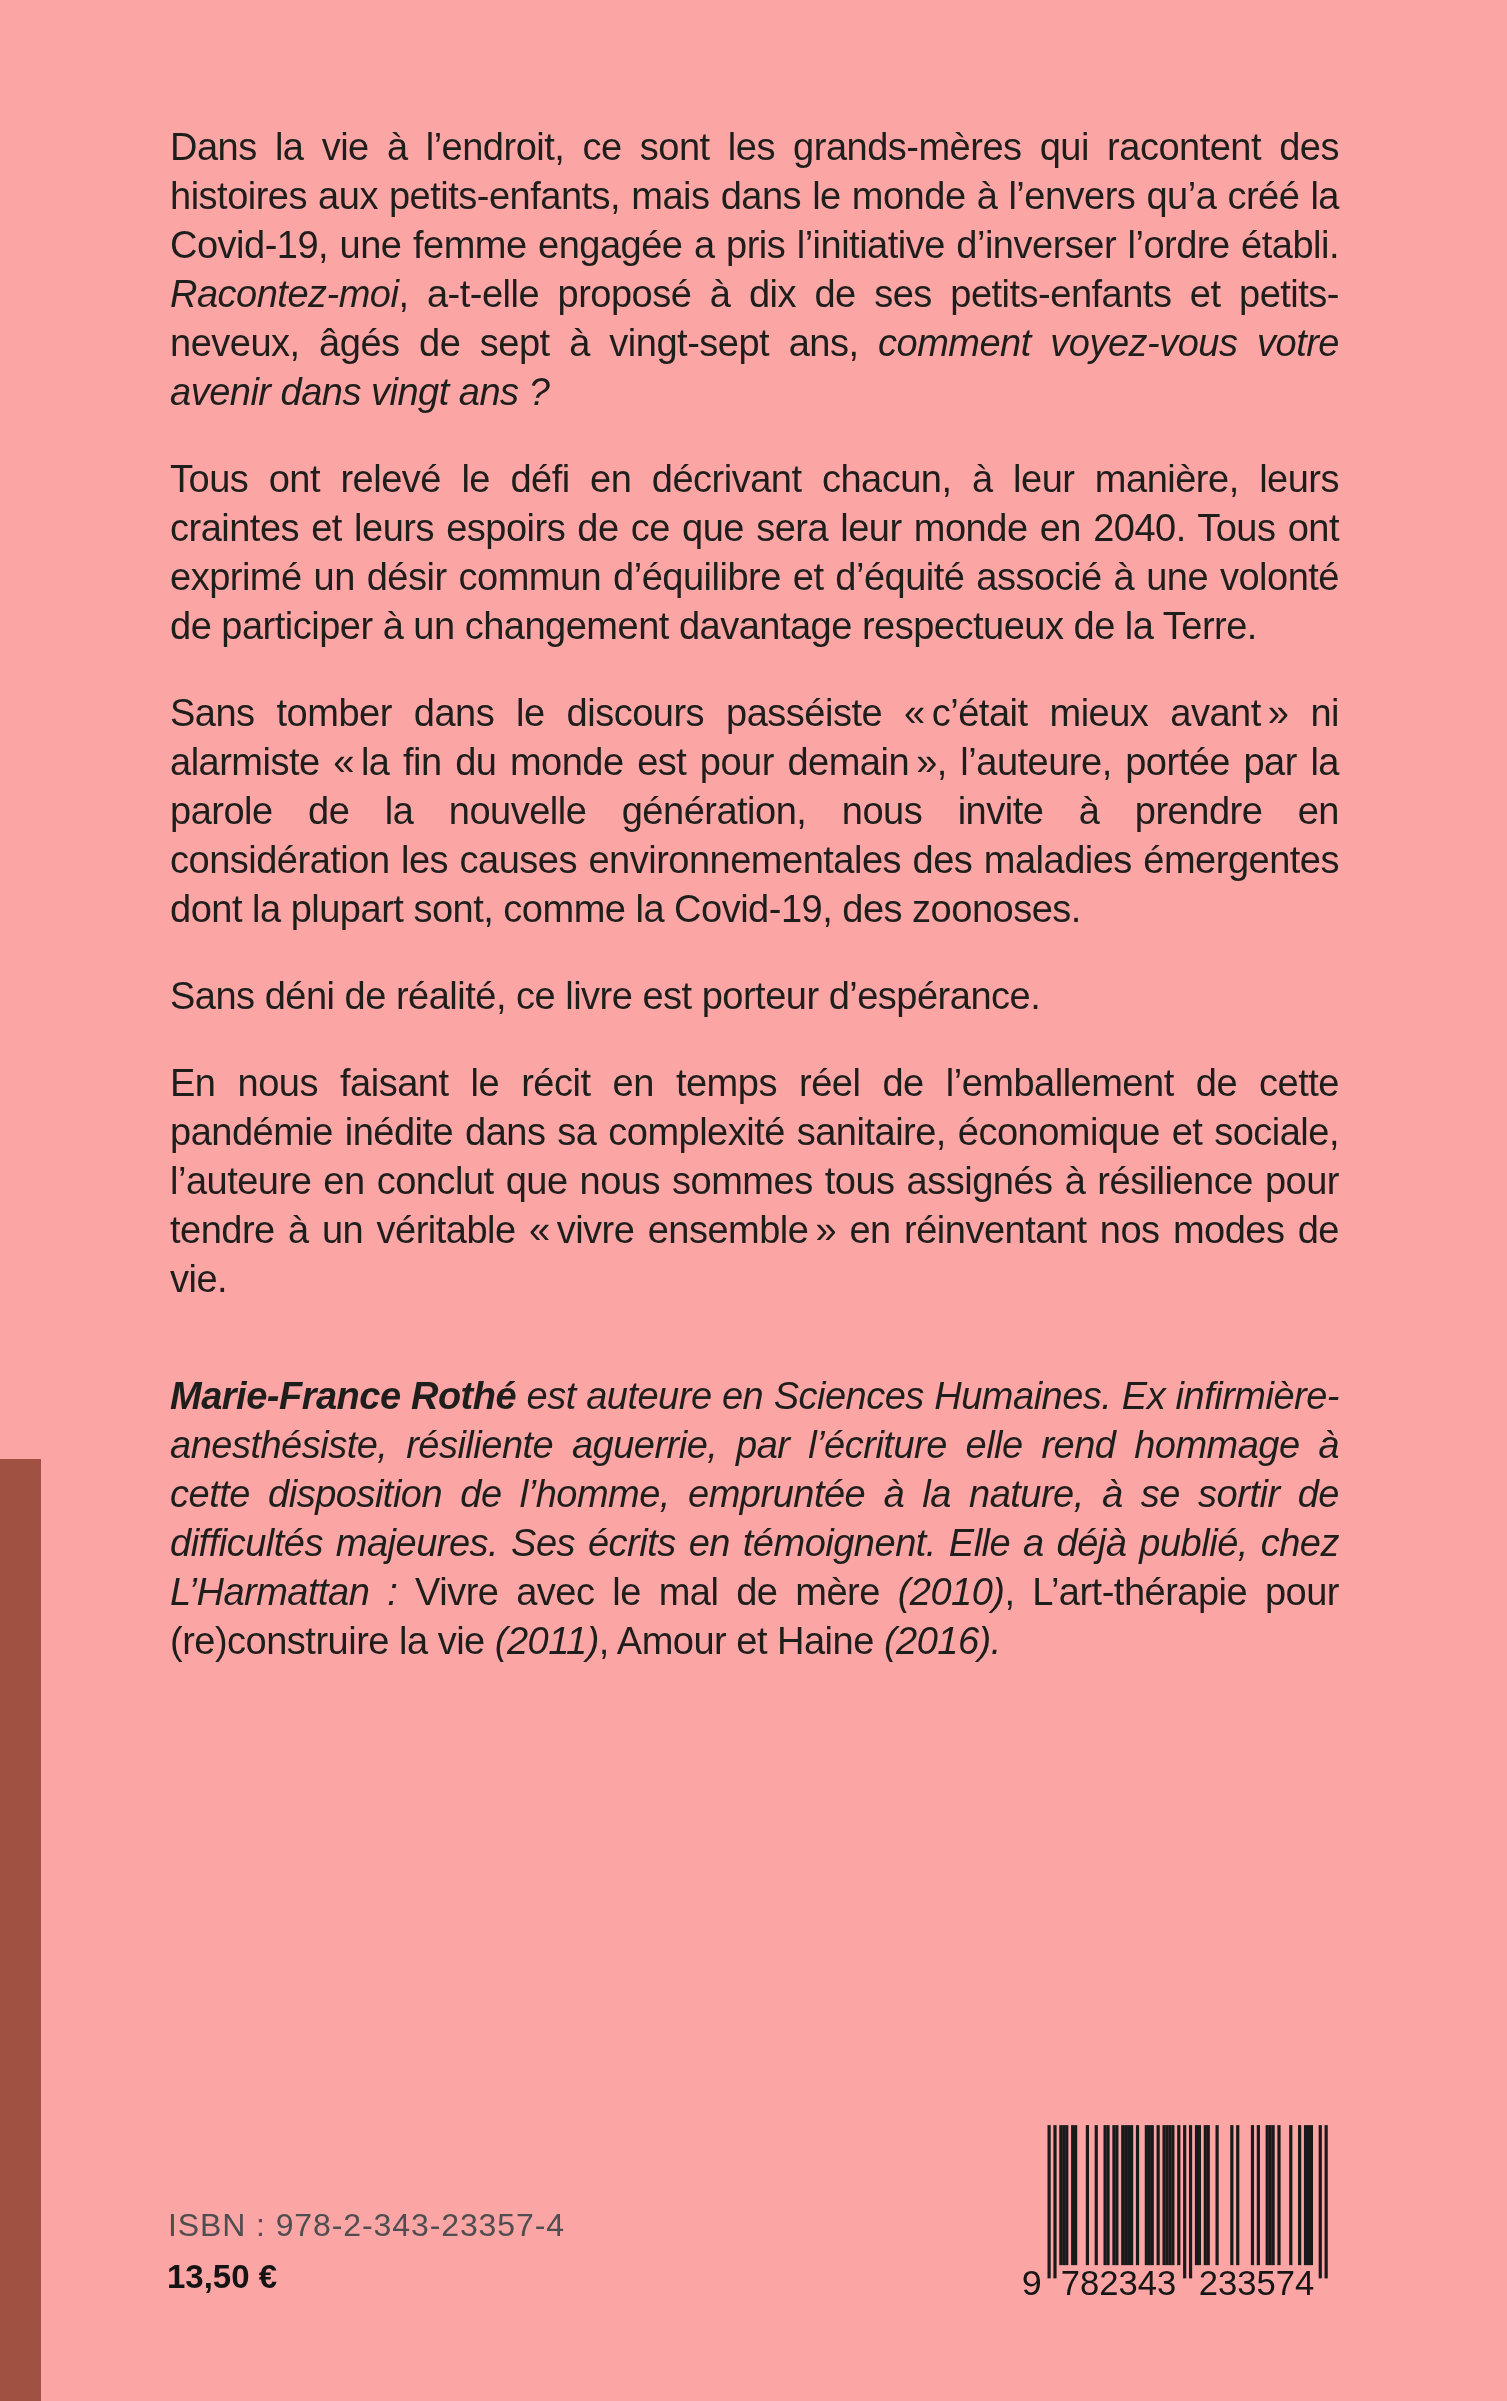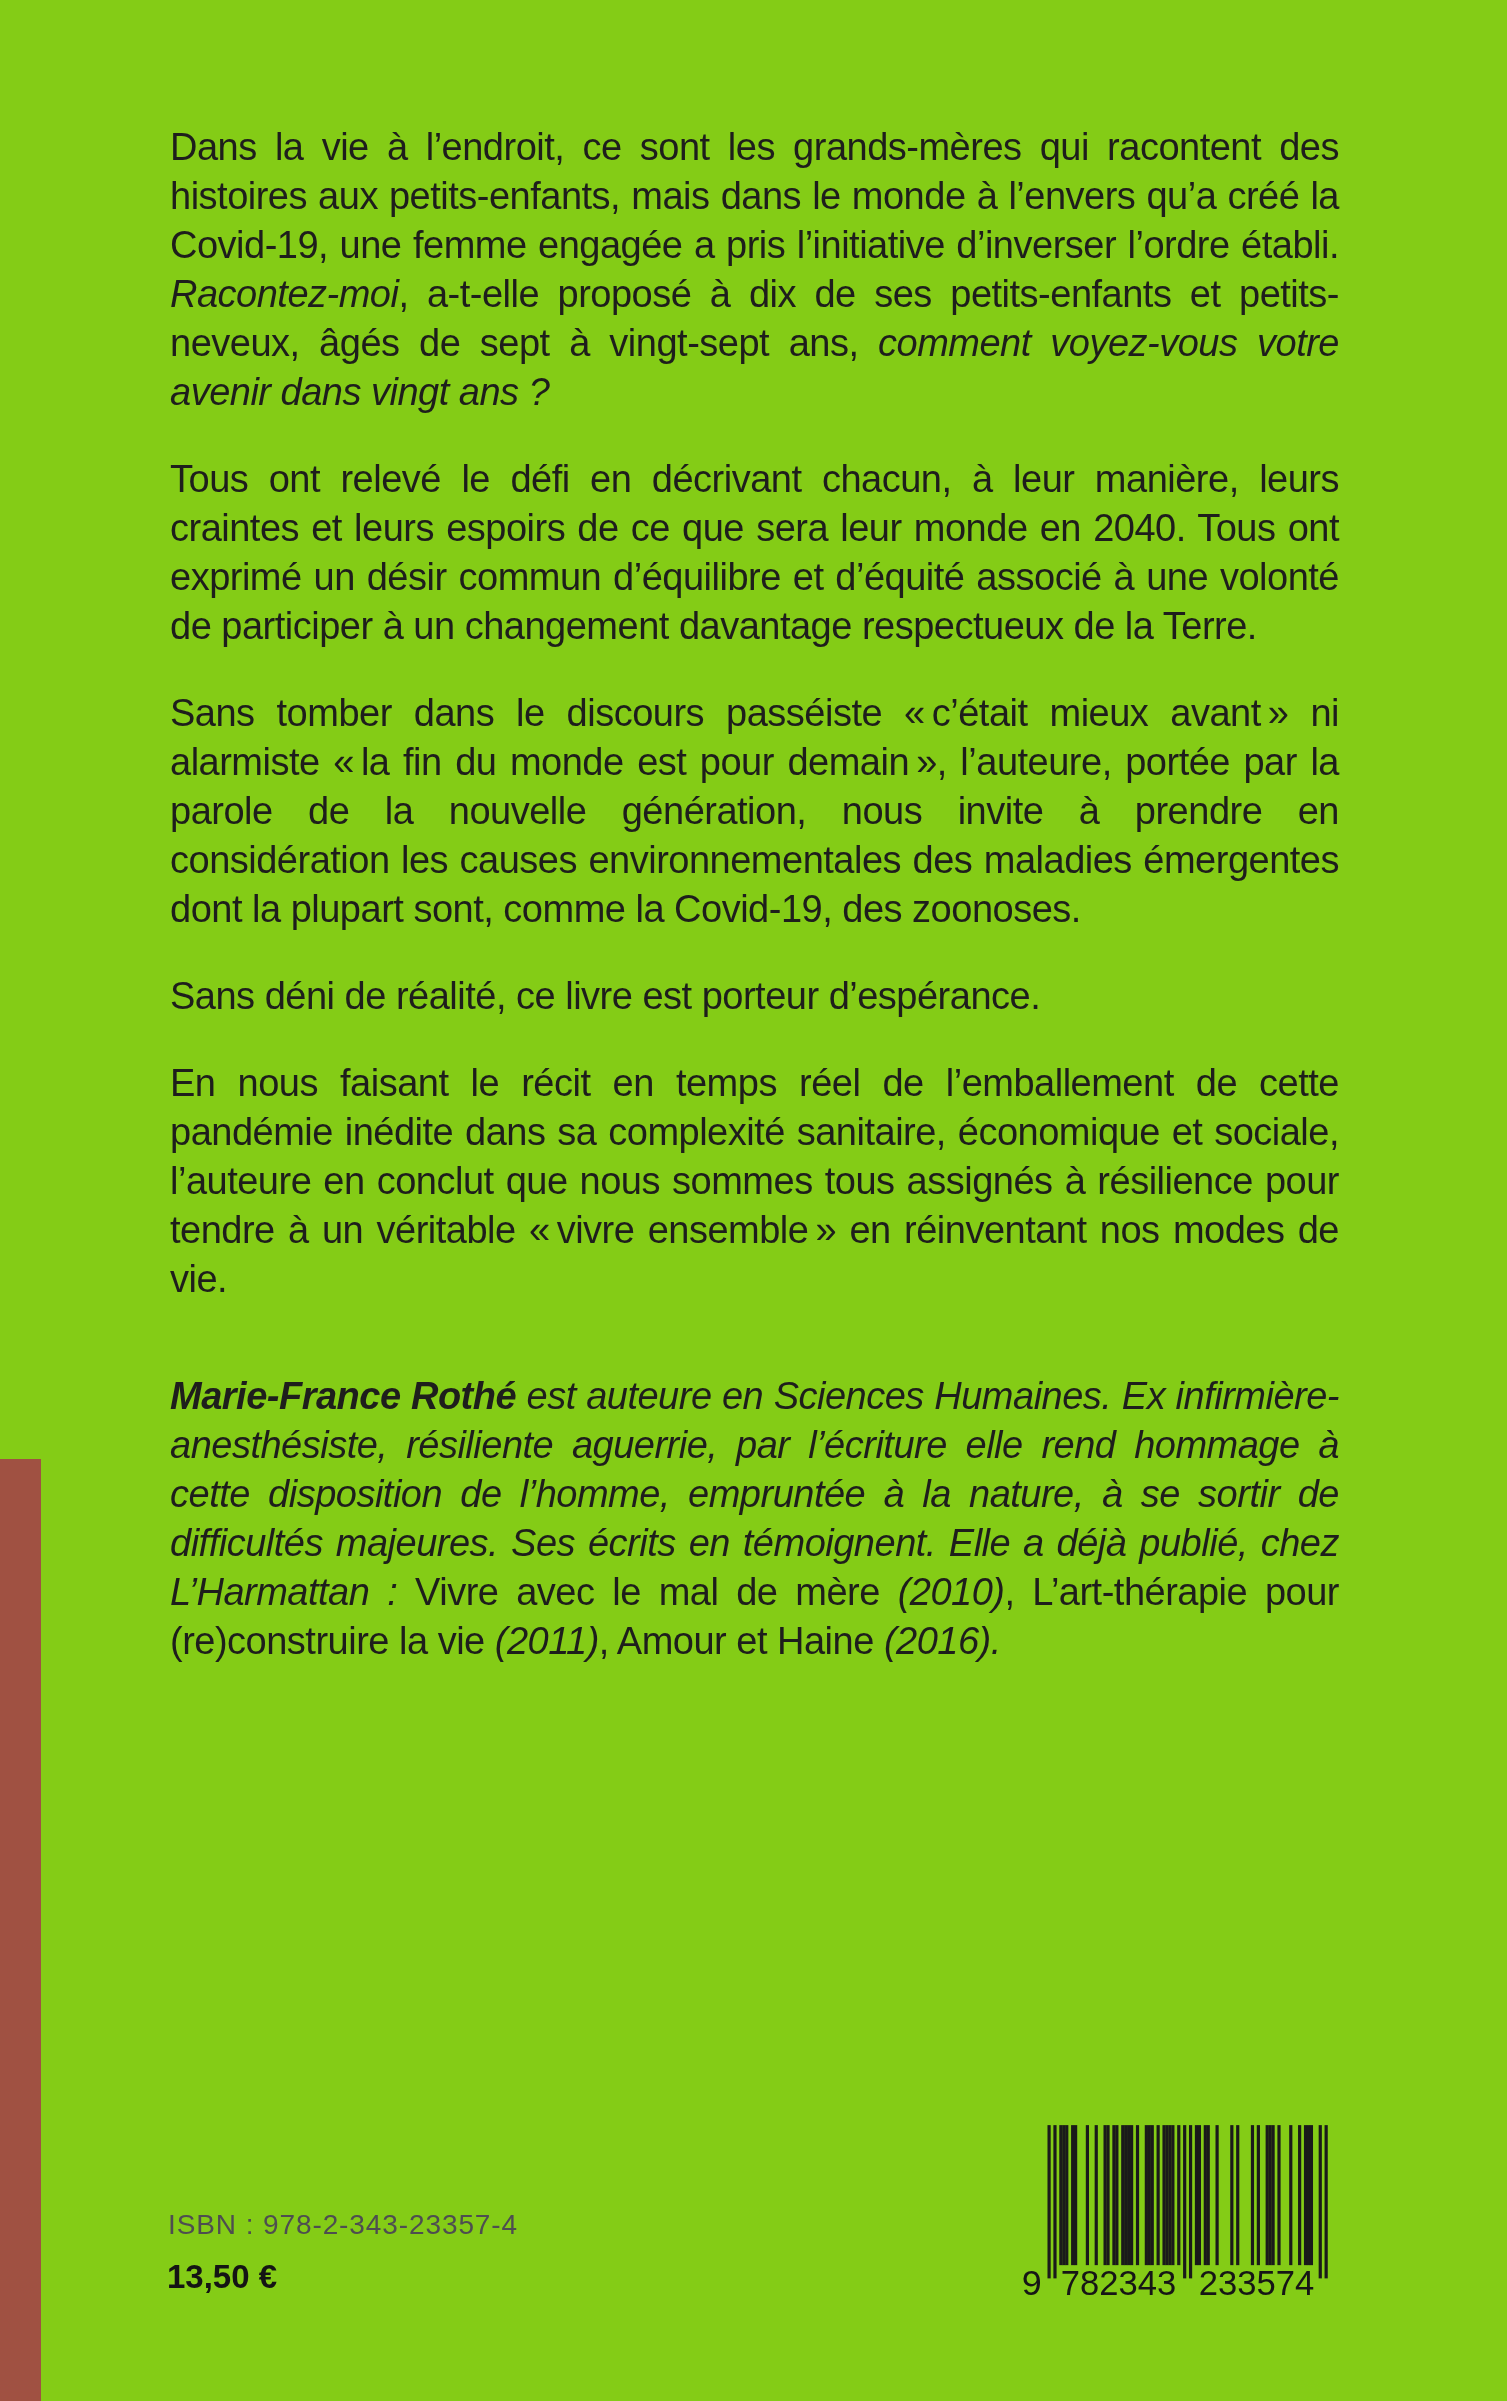--- a/index.html
+++ b/index.html
@@ -4,21 +4,21 @@
 <title>Book back cover</title>
 <style>
   html, body { margin: 0; padding: 0; background: #ffffff; }
   body {
     width: 1508px; height: 2402px;
     font-family: "Liberation Sans", "DejaVu Sans", sans-serif;
   }
   .cover {
     position: relative;
     width: 1508px; height: 2402px;
-    background: #84cc16;
+    background: #fca5a5;
     overflow: hidden;
     color: #1e1e1c;
   }
   .stripe {
     position: absolute;
     left: 0; top: 1459px;
     width: 41px; height: 943px;
   }
   .content {
     position: absolute;
@@ -36,21 +36,21 @@
     text-align: right;
   }
   .bio { margin: 68px 0 0 0; }
   .seg-regular { font-style: normal; }
   .seg-italic { font-style: italic; }
   .seg-bold-italic { font-style: italic; font-weight: bold; }
   .seg-upright { font-style: normal; }
   .isbn {
     position: absolute;
     left: 168px; top: 2203px;
-    font-size: 28px;
+    font-size: 32px;
     line-height: 44px;
     letter-spacing: 0.9px;
     color: #4e4e50;
   }
   .price {
     position: absolute;
     left: 167px; top: 2252px;
     font-size: 33px;
     line-height: 49px;
     font-weight: bold;

